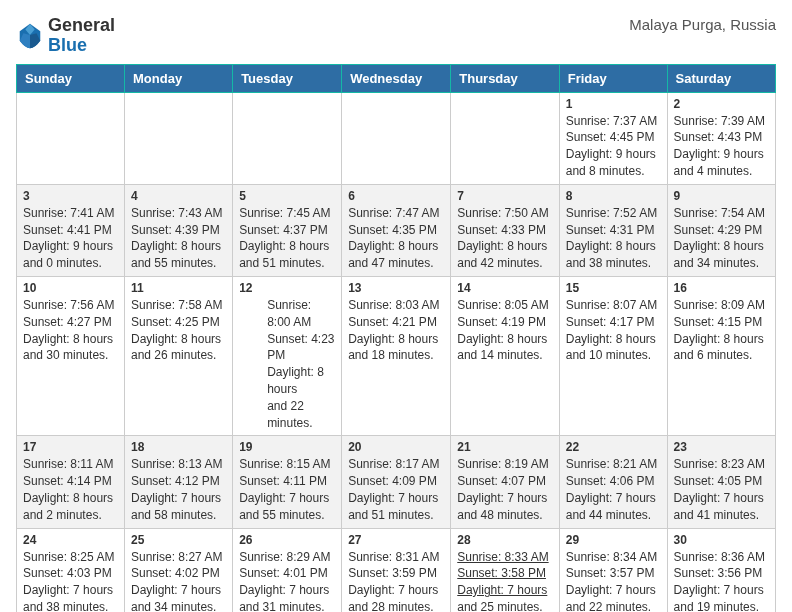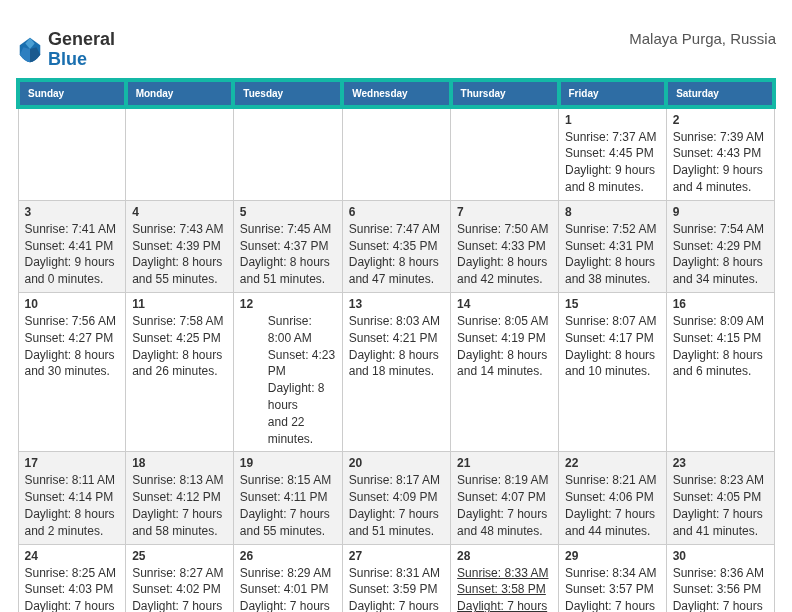--- a/index.html
+++ b/index.html
@@ -8,21 +8,20 @@
       background: #fff;
       width: 792px;
       min-height: 612px;
       padding: 16px;
     }
     .header {
       display: flex;
       justify-content: space-between;
       align-items: flex-start;
       margin-bottom: 8px;
-      margin-top: 14px;
     }
     .logo {
       display: flex;
       align-items: center;
       gap: 4px;
     }
     .logo-text {
       font-size: 18px;
       font-weight: bold;
       line-height: 1.1;
@@ -47,22 +46,22 @@
     }
     .calendar {
       width: 100%;
       border-collapse: collapse;
     }
     .calendar th {
       background: #2e6da4;
       color: #fff;
       text-align: left;
       padding: 6px 8px;
-      font-size: 10px;
-      border: 4px solid #14b8a6;
+      font-size: 13px;
+      border: 1px solid #14b8a6;
     }
     .calendar td {
       vertical-align: top;
       padding: 4px 6px;
       border: 1px solid #ccc;
       width: 110px;
       min-height: 80px;
       font-size: 10.5px;
       color: #333;
       background: #fff;

